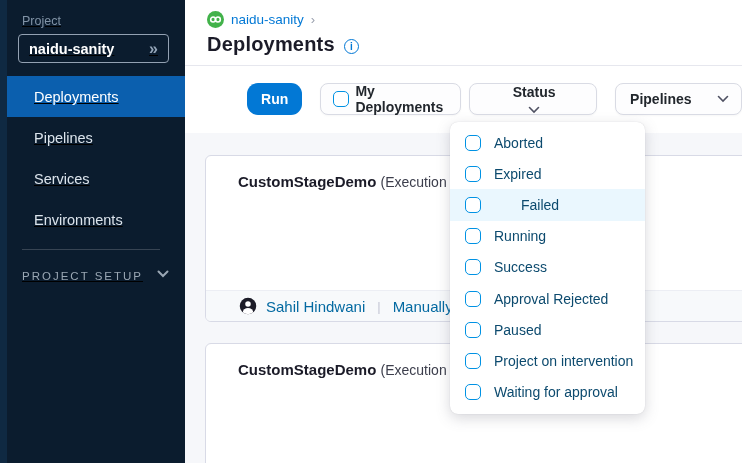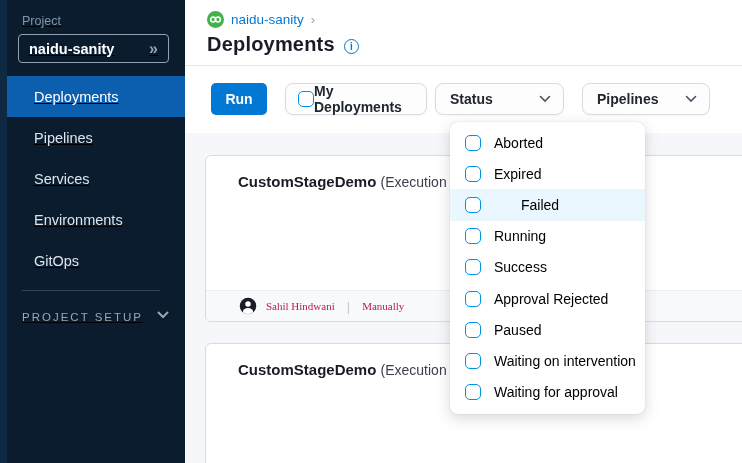--- a/index.html
+++ b/index.html
@@ -32,77 +32,76 @@
   .page-title-row { display:flex; align-items:center; gap:9px; padding:5px 0 0 22px; }
   .page-title { font-size:20px; font-weight:bold; color:#1b1b28; letter-spacing:0.2px; }
   .info-icon { width:15px; height:15px; border:1.4px solid #0278d5; border-radius:50%;
       color:#0278d5; font-size:10px; font-weight:bold; display:flex; align-items:center;
       justify-content:center; margin-top:3px; cursor:pointer; }
   .header-divider { border-bottom:1px solid #e6e7ee; margin-top:9px; }
 
   
   .toolbar { display:flex; align-items:center; height:66px; padding-left:26px; background:#ffffff; }
   .run-btn { width:56px; height:32px; background:#0278d5; color:#ffffff; border:none;
-      border-radius:5px; font-size:14px; font-weight:bold; cursor:pointer;
-      font-family:"Liberation Sans", sans-serif; }
+      border-radius:11px; font-size:14px; font-weight:bold; cursor:pointer;
+      font-family:"Liberation Sans", sans-serif;margin-left:36px; }
   .pill { display:flex; align-items:center; height:32px; border:1px solid #d9dbe4;
       border-radius:8px; background:#fdfdfe; box-shadow:0 1px 2px rgba(40,41,61,0.04);
       cursor:pointer; }
-  .pill-mydep { margin-left:18px; width:142px; padding:0 12px; gap:0; }
+  .pill-mydep { margin-left:18px; width:142px; padding:0 12px; gap:6px; }
   .pill-select { justify-content:space-between; padding:0 12px 0 14px; }
-  .pill-status { margin-left:8px; width:129px; }
+  .pill-status { margin-left:8px; width:129px;flex-direction:column; }
   .pill-pipelines { margin-left:18px; width:128px; }
   .pill-label { font-size:14px; font-weight:600; color:#22272d; }
   .checkbox { width:16px; height:16px; border:1.6px solid #0092e4; border-radius:5px;
       background:#ffffff; flex:none; cursor:pointer; }
   .chevron svg { display:block; stroke:#4f5162; }
 
   
   .content { position:absolute; left:0; top:133px; width:557px; height:330px;
       background:#f6f7fa; overflow:hidden; }
   .exec-card { margin:0 -8px 0 20px; background:#ffffff; border:1px solid #d8dae6;
       border-radius:6px; overflow:hidden; display:flex; flex-direction:column; }
   .card-1 { margin-top:22px; height:167px; }
   .card-2 { margin-top:21px; height:160px; }
   .card-body { flex:1; padding:17px 0 0 32px; }
   .card-title { font-size:15px; color:#1b1b28; }
   .card-title b { font-weight:bold;margin-top:48px; }
   .card-subtitle { font-size:14px; color:#3c3e4c; font-weight:normal; }
   .card-footer { height:31px; background:#f7f9fb; border-top:1px solid #eceef4;
       display:flex; align-items:center; padding-left:33px; gap:9px; }
-  .author-name, .trigger-type { font-size:11px; color:#be185d;font-family:Liberation Serif, serif; }
+  .author-name, .trigger-type { font-size:15px; color:#0369a1; }
   .footer-sep { color:#c4c7d4; margin:0 3px; font-size:13px; }
   .avatar { width:18px; height:18px; flex:none; }
 
   
   .dropdown-panel { position:absolute; left:450px; top:122px; width:195px; z-index:10;
       background:#ffffff; border-radius:8px; padding:5px 0 6px 0;
       box-shadow:0 0 1px rgba(40,41,61,0.2), 0 4px 14px rgba(96,97,112,0.25); }
   .dropdown-item { display:flex; align-items:center; gap:13px; height:31.2px;
-      padding-left:15px; font-size:14px; color:#000000; cursor:pointer; }
+      padding-left:15px; font-size:14px; color:#0c4a6e; cursor:pointer; }
   .dropdown-item.highlighted { background:#eaf7fe;gap:40px; }
 </style>
 </head>
 <body>
 
 <div class="app">
 
   <aside class="sidebar">
     <div class="module-strip"></div>
     <div class="project-label">Project</div>
     <div class="project-input">
       <span>naidu-sanity</span>
       <span class="dbl-chevron">»</span>
     </div>
     <nav class="nav">
       <div class="nav-item active">Deployments</div>
       <div class="nav-item">Pipelines</div>
       <div class="nav-item">Services</div>
       <div class="nav-item">Environments</div>
-      <div class="nav-item">GitOps</div>
     </nav>
     <div class="sidebar-divider"></div>
     <div class="project-setup">
       <span>PROJECT SETUP</span>
       <svg width="12" height="8" viewBox="0 0 12 8" fill="none" stroke-width="2" stroke-linecap="round">
           <path d="M1.5 1.5 L6 6 L10.5 1.5"></path>
         </svg>
     </div>
   </aside>
 
@@ -210,21 +209,21 @@
     <div class="dropdown-item">
       <span class="checkbox"></span>
       <span>Approval Rejected</span>
     </div>
     <div class="dropdown-item">
       <span class="checkbox"></span>
       <span>Paused</span>
     </div>
     <div class="dropdown-item">
       <span class="checkbox"></span>
-      <span>Waiting on intervention</span>
+      <span>Project on intervention</span>
     </div>
     <div class="dropdown-item">
       <span class="checkbox"></span>
       <span>Waiting for approval</span>
     </div>
   </div>
 
 </div>
 
 </body></html>

